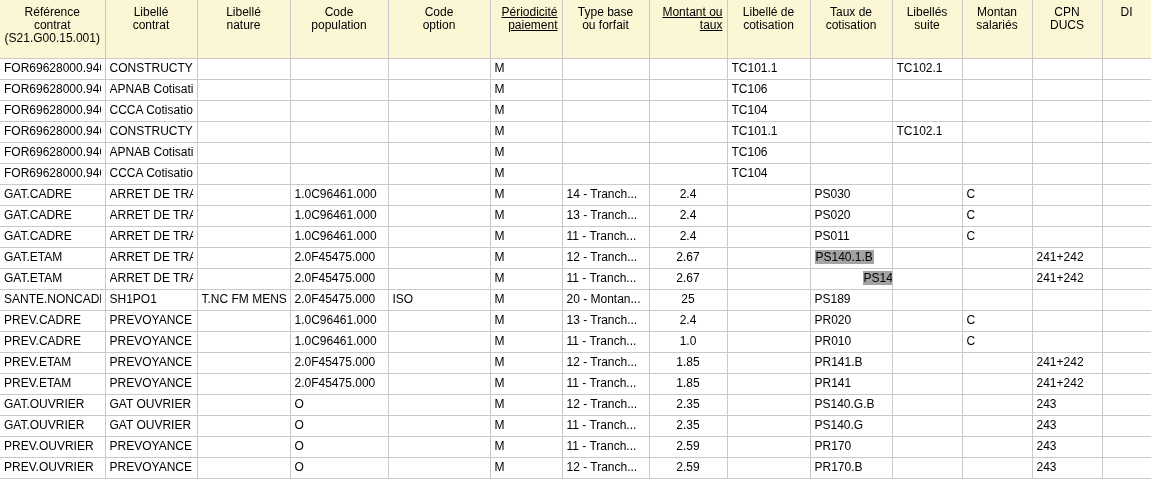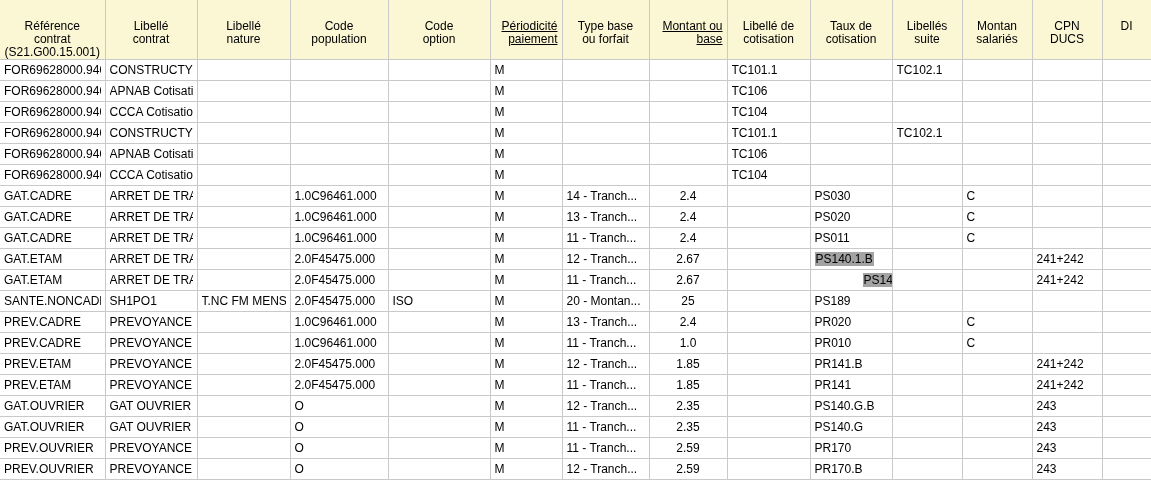--- a/index.html
+++ b/index.html
@@ -34,21 +34,21 @@
     text-overflow: clip;
     font-weight: normal;
     font-size: 12px;
     line-height: 13px;
     vertical-align: middle;
     box-sizing: border-box;
   }
   table.grid thead th {
     height: 58px;
     vertical-align: top;
-    padding-top: 20px;
+    padding-top: 6px;
     background: #fbf6d4;
   }
   thead th.hdr-green {
     background: #9fe0a8;
   }
   thead th.hdr-blue {
     background: #bfe2ee;
   }
   thead th.hdr-yellow {
     background: #fbf6d4;
@@ -139,21 +139,21 @@
           <th class="hdr-yellow align-right">
             <span class="hdr-line">Périodicité</span>
             <span class="hdr-line">paiement</span>
           </th>
           <th class="hdr-yellow">
             <span class="hdr-line">Type base</span>
             <span class="hdr-line">ou forfait</span>
           </th>
           <th class="hdr-yellow align-right">
             <span class="hdr-line">Montant ou</span>
-            <span class="hdr-line">base</span>
+            <span class="hdr-line">taux</span>
           </th>
           <th class="hdr-green">
             <span class="hdr-line">Libellé de</span>
             <span class="hdr-line">cotisation</span>
           </th>
           <th class="hdr-green">
             <span class="hdr-line">Taux de</span>
             <span class="hdr-line">cotisation</span>
           </th>
           <th class="hdr-blue">

